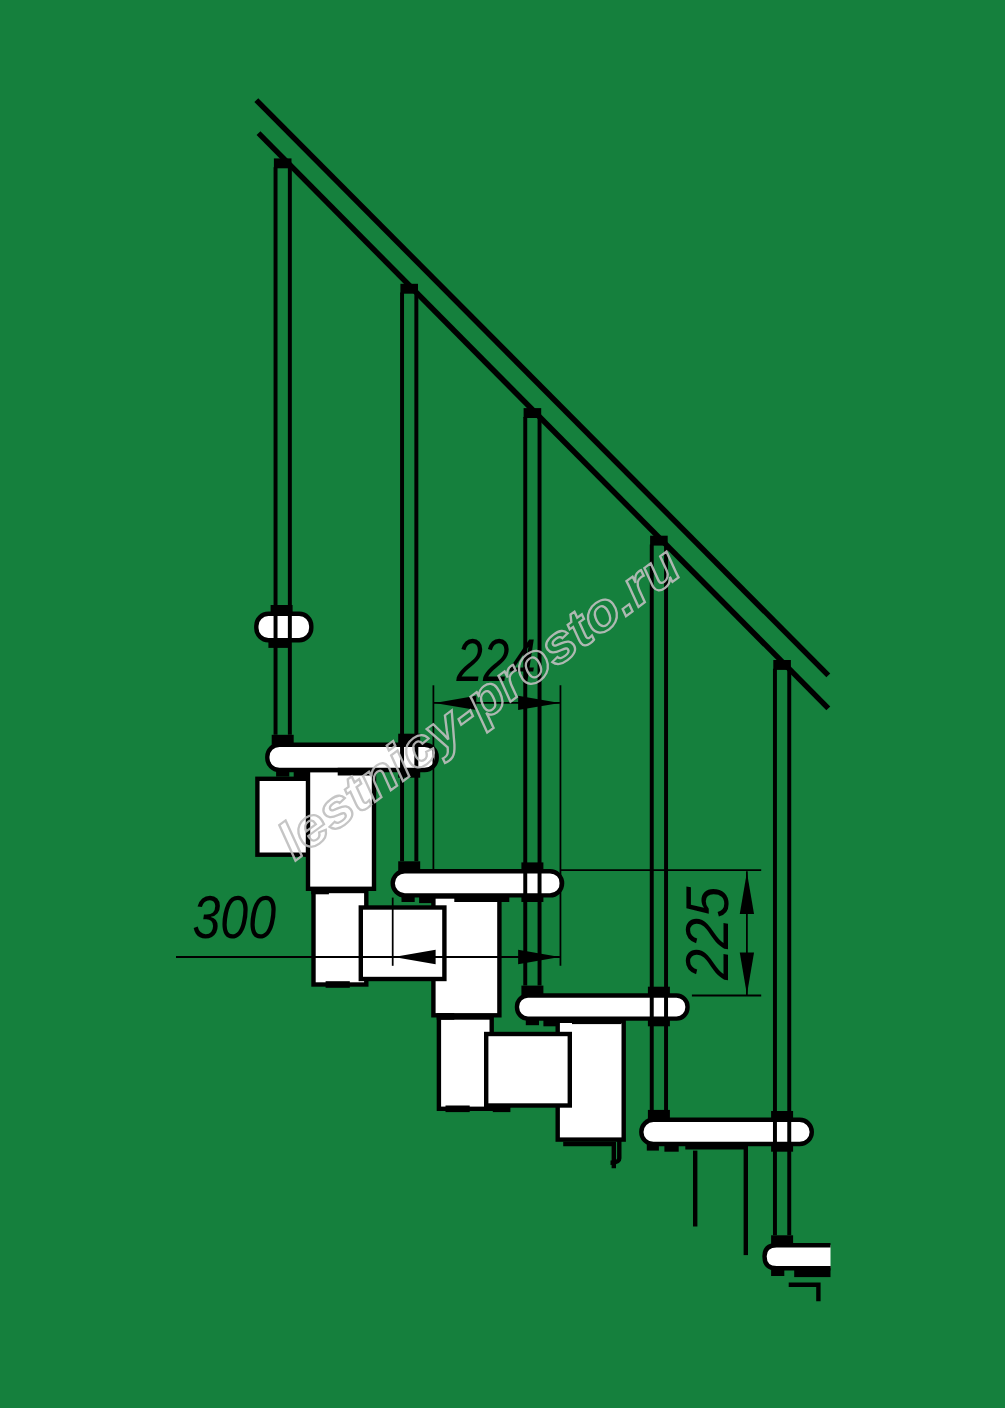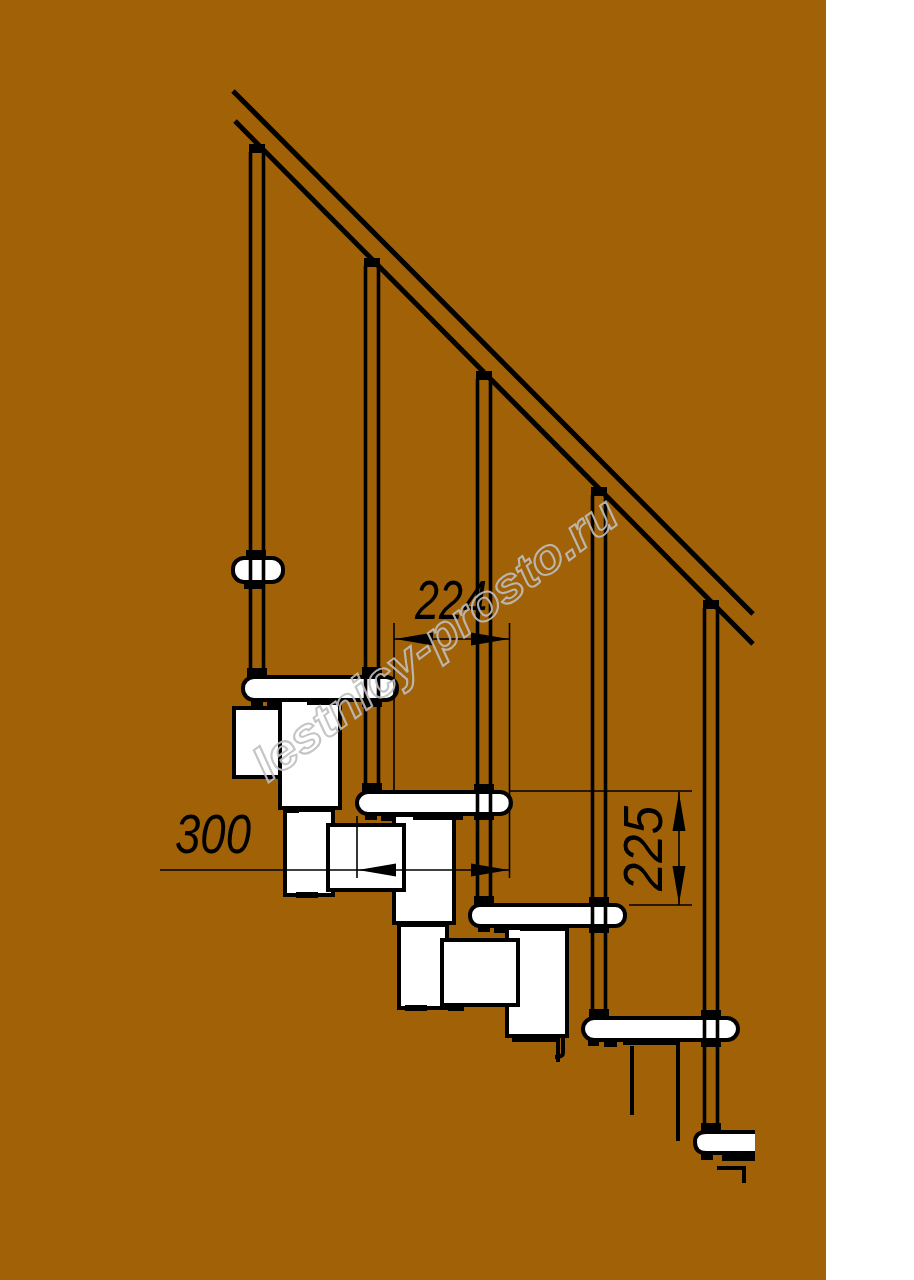--- a/index.html
+++ b/index.html
@@ -1,20 +1,20 @@
 <!DOCTYPE html>
 <html><head>
 <meta charset="utf-8">
 <style>
   html, body { margin: 0; padding: 0; background: #ffffff; }
   .canvas {
     position: relative;
-    width: 826px;
+    width: 914px;
     height: 1280px;
-    background: #a16207;
+    background: #15803d;
     overflow: hidden;
     font-family: "Liberation Sans", sans-serif;
   }
   svg { display: block; }
   .thick { stroke: #000000; stroke-width: 4; fill: none; }
   .thick5 { stroke: #000000; stroke-width: 5; fill: none; }
   .bal { stroke: #000000; stroke-width: 3.6; fill: none; }
   .boxw { stroke: #000000; stroke-width: 4; fill: #ffffff; }
   .slab { stroke: #000000; stroke-width: 4; fill: #ffffff; }
   .blk { fill: #000000; stroke: none; }

